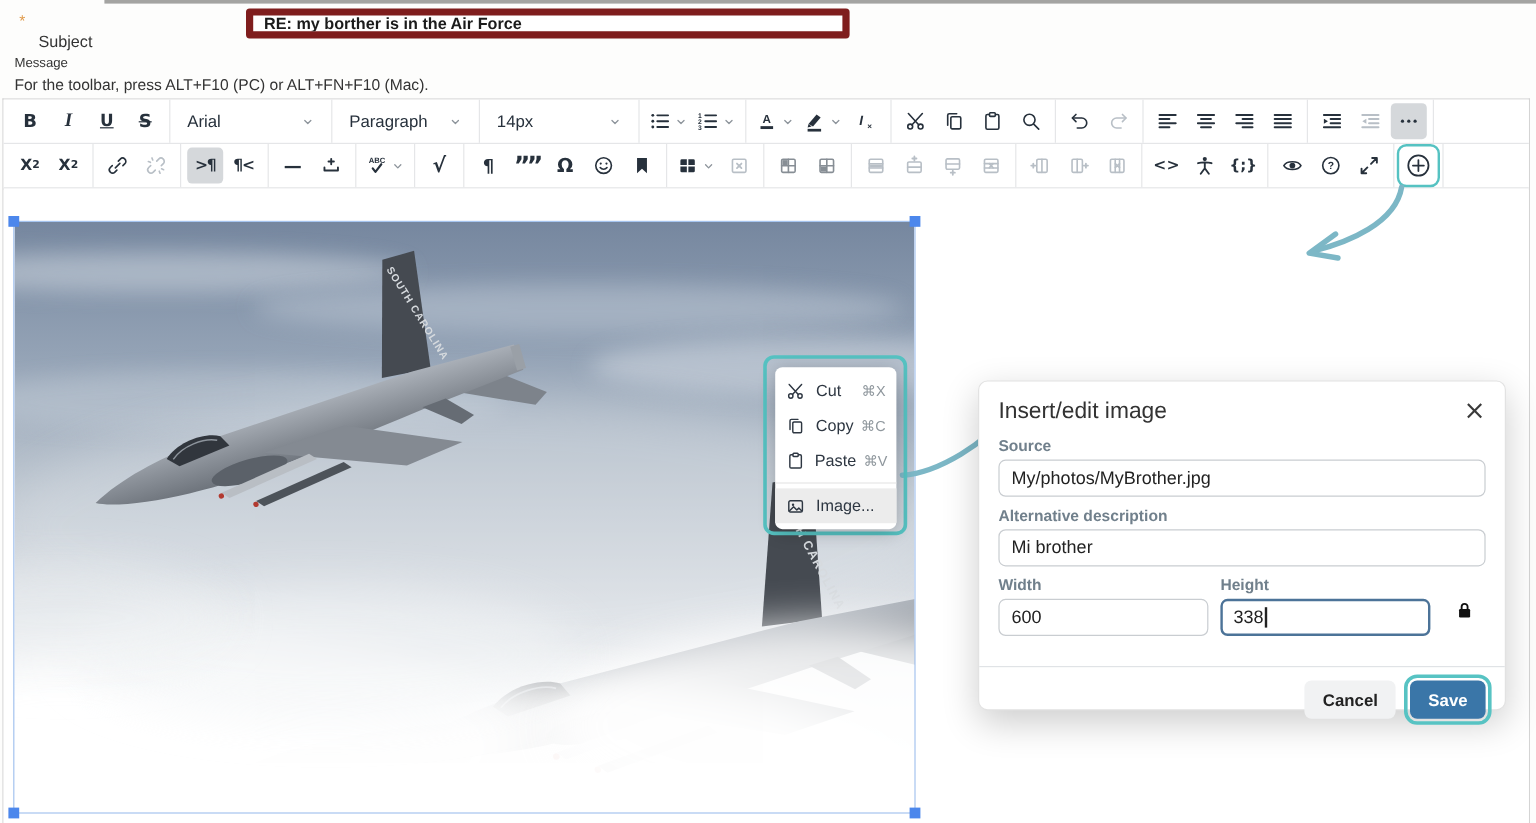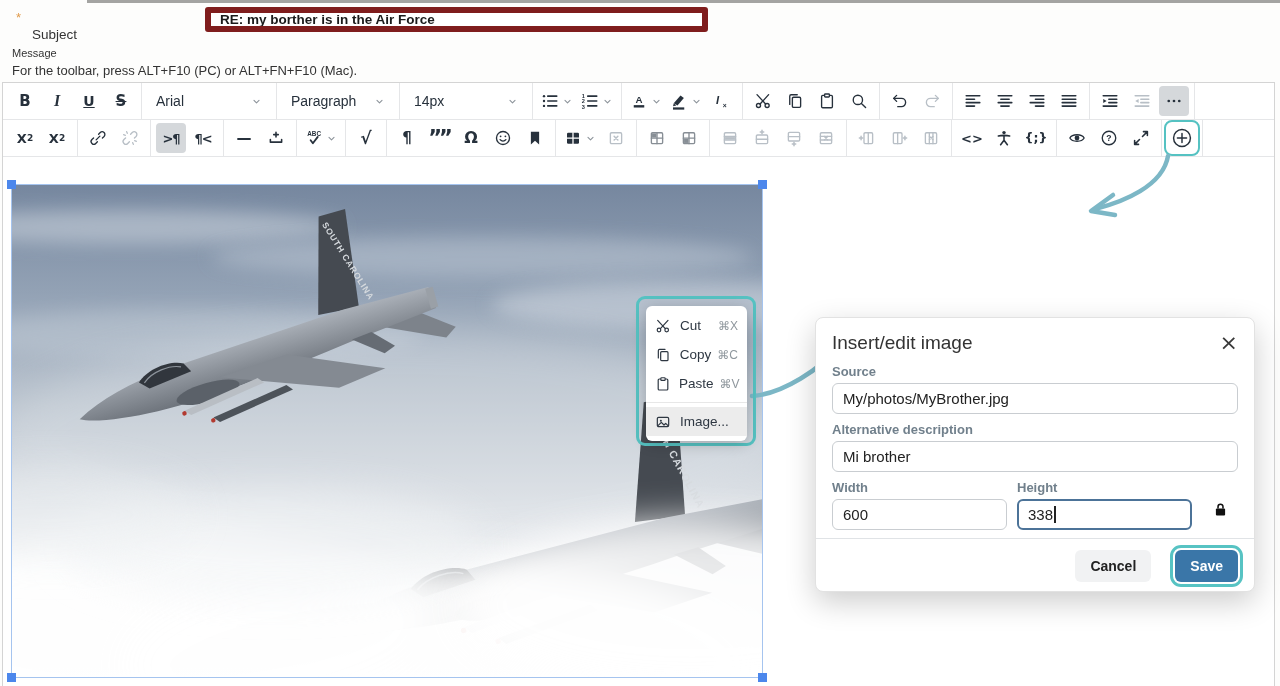--- a/index.html
+++ b/index.html
@@ -71,21 +71,21 @@
   .dlg-body { padding:0 16px; }
   .fld-label { font-size:13px; color:#71808c; margin:8px 0 4px;font-weight:bold; }
   .fld-input { width:100%; height:31px; border:1px solid #c9cdd1; border-radius:6px; padding:0 10px;
       font-size:15px; color:#222; background:#fff; font-family:"Liberation Sans",sans-serif; }
   .size-row { display:flex; gap:10px; }
   .size-col { flex:1; }
   .lock-col { width:36px; display:flex; align-items:flex-end; justify-content:center; padding-bottom:7px; color:#111; }
   .fake-input { width:100%; height:31px; border:2px solid #4c7398; border-radius:6px; padding:0 9px;
       font-size:15px; color:#222; display:flex; align-items:center; }
   .caret { width:1.5px; height:17px; background:#222; margin-left:1px; }
-  .dlg-foot { margin-top:8px; border-top:1px solid #e0e3e6; padding:11px 16px; display:flex; justify-content:flex-end; gap:24px; align-items:center; }
+  .dlg-foot { margin-top:25px; border-top:1px solid #e0e3e6; padding:11px 16px; display:flex; justify-content:flex-end; gap:12px; align-items:center; }
   .btn { border:none; border-radius:6px; font-size:14px; font-weight:700; padding:8px 15px; cursor:pointer; font-family:"Liberation Sans",sans-serif; }
   .btn-cancel { background:#f1f2f3; color:#222; }
   .btn-save { background:#3a76a8; color:#fff; outline:3px solid #57c3c3; outline-offset:2px; }
 </style>
 </head>
 <body>
 
 <div class="top-strip"></div>
 
 <div class="subject-row">

